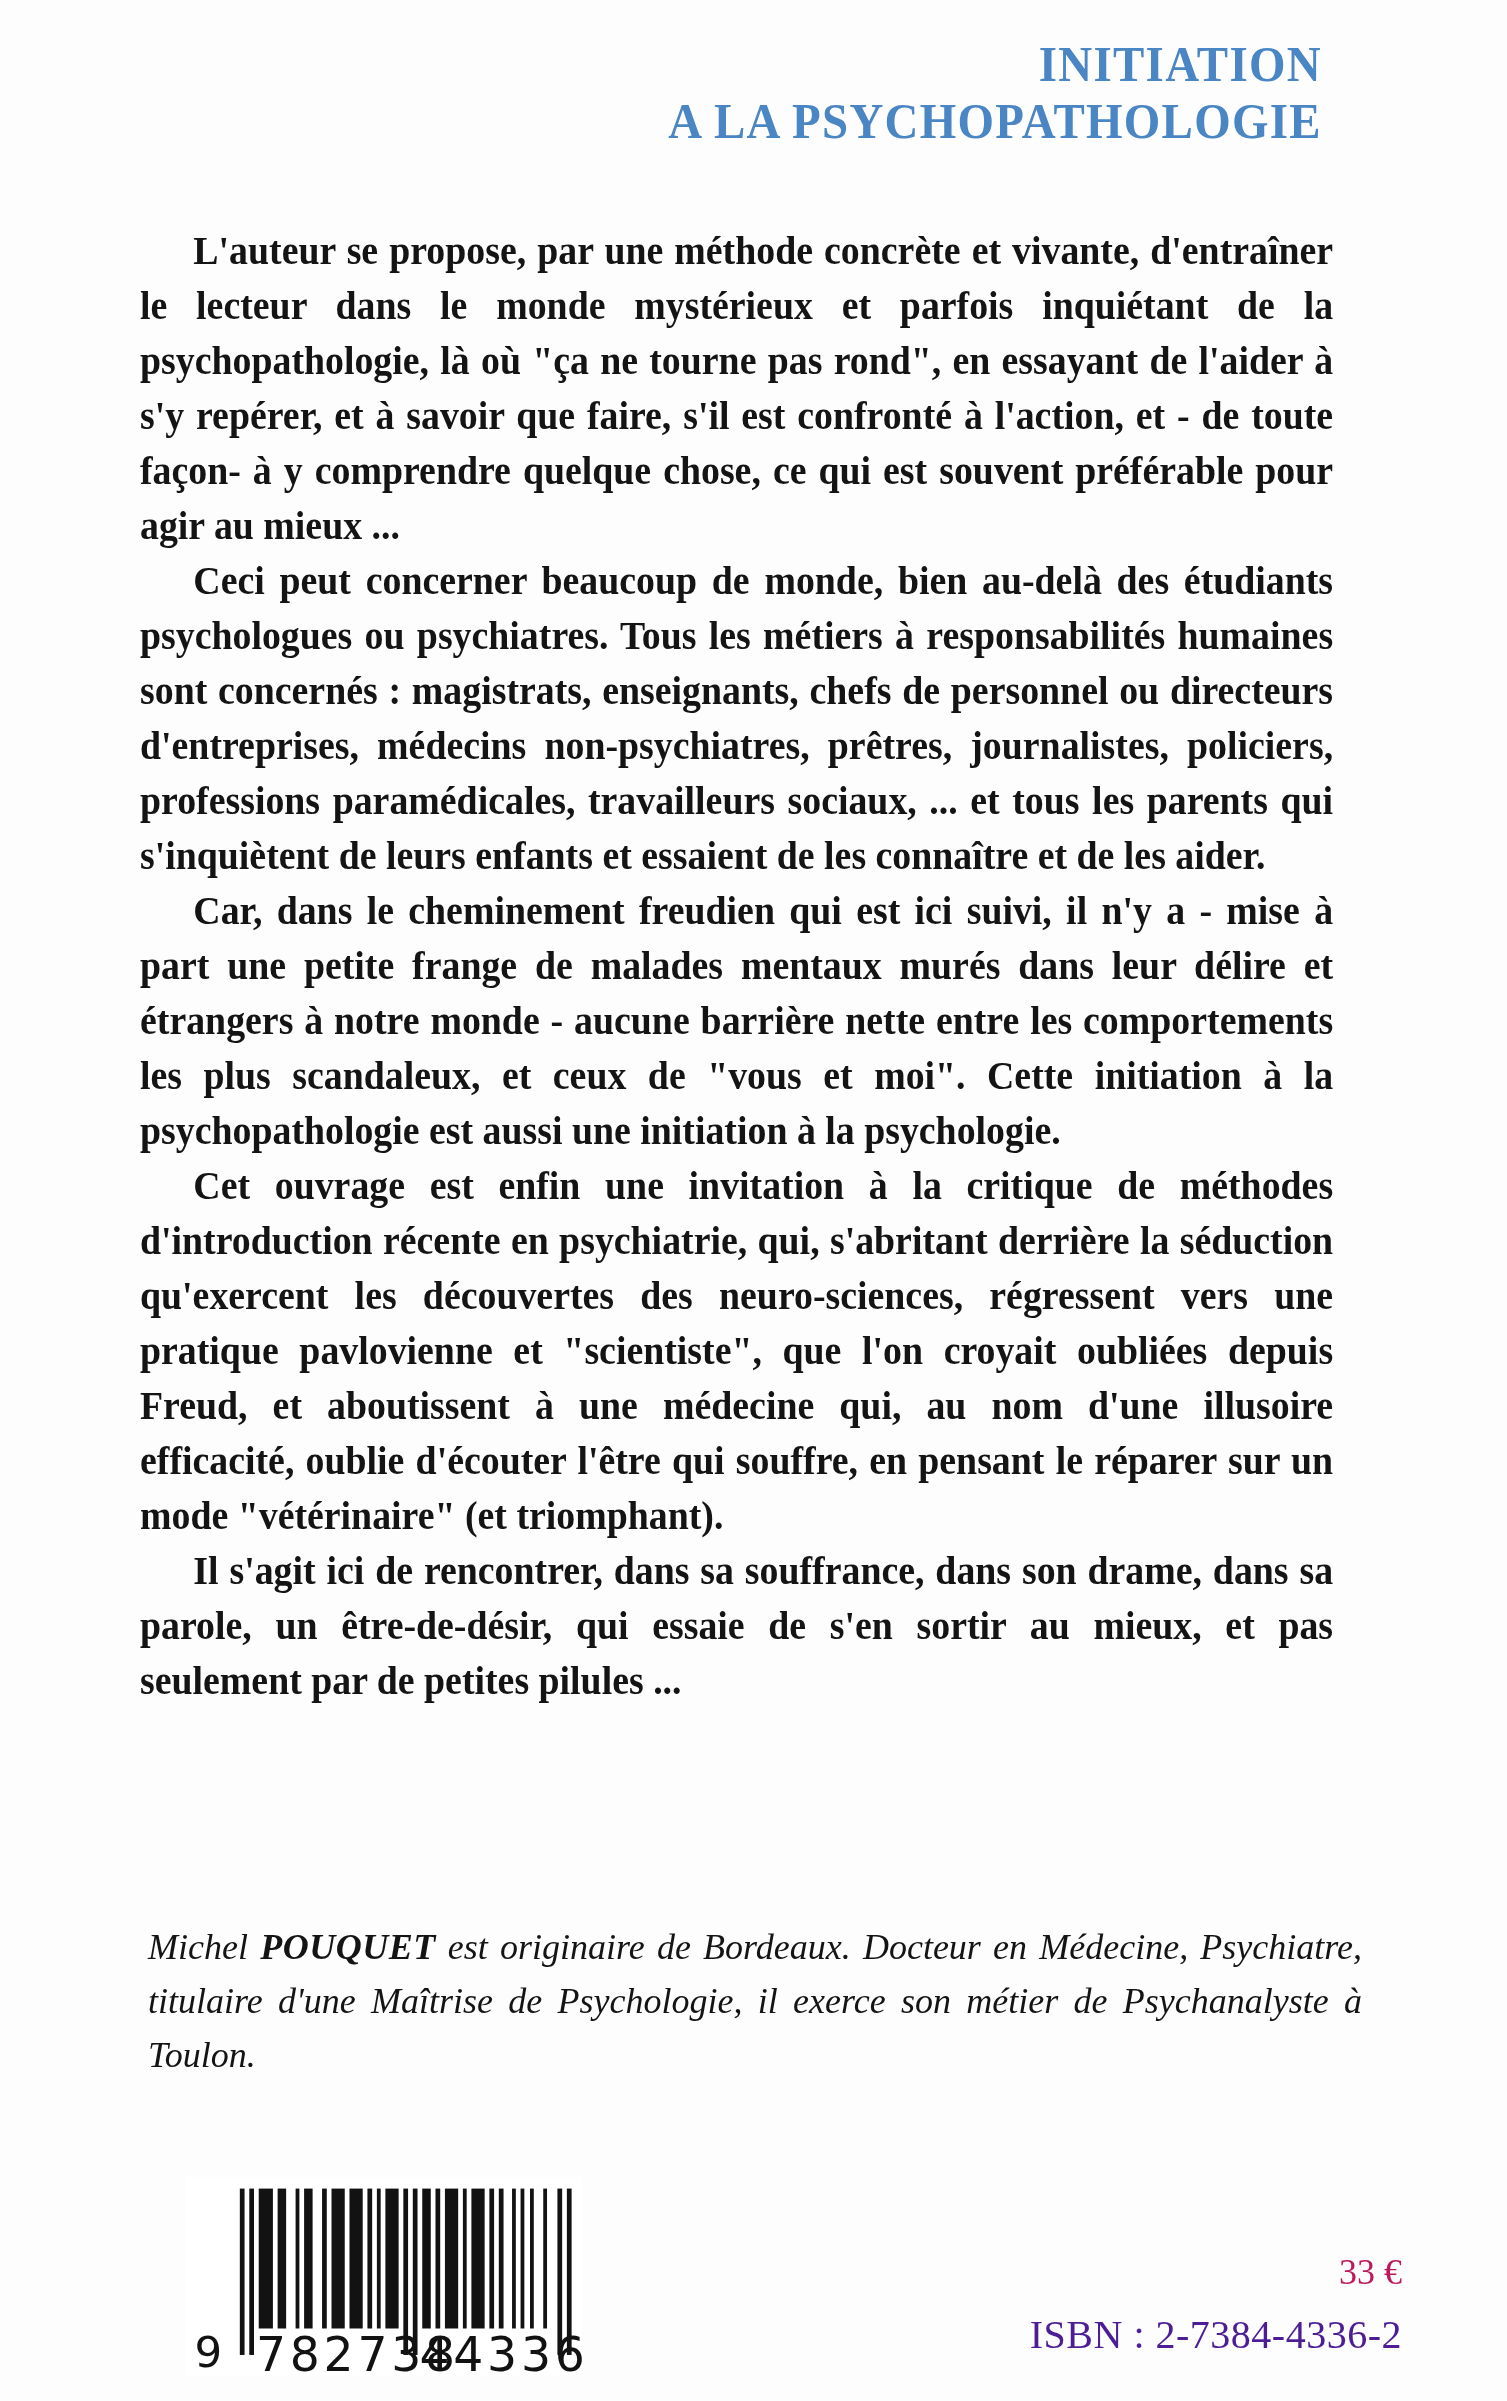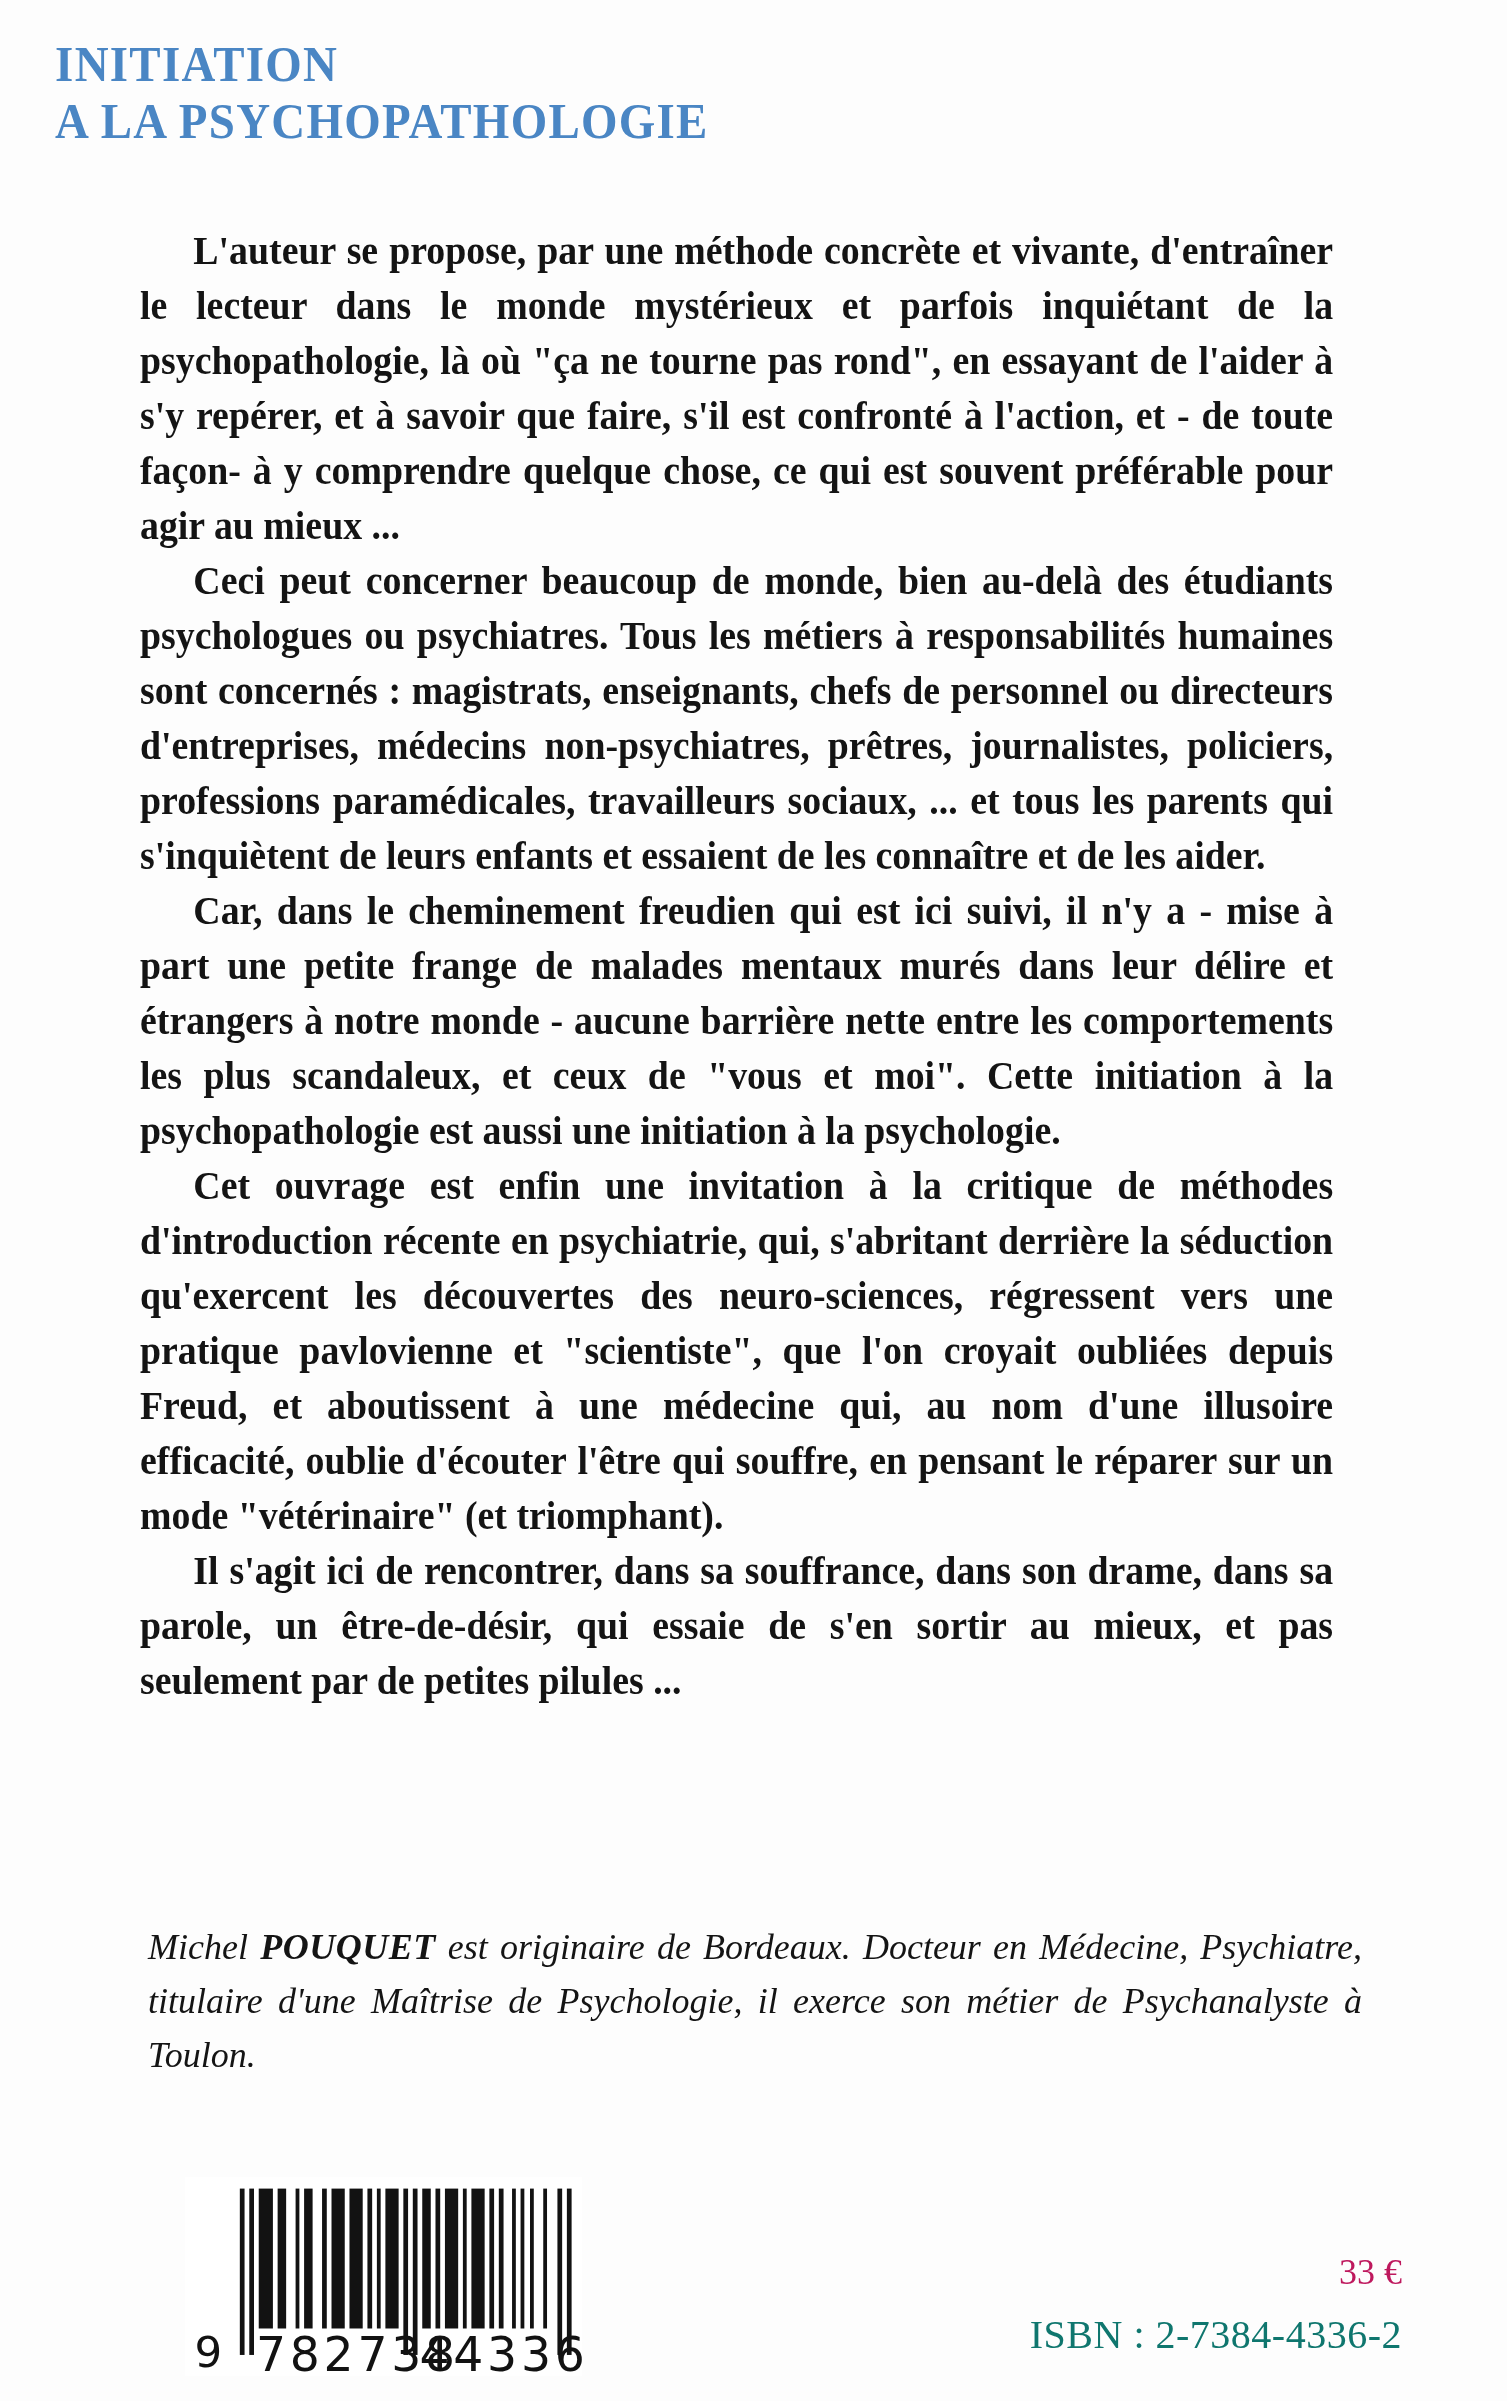--- a/index.html
+++ b/index.html
@@ -23,21 +23,21 @@
     height: 2402px;
     background: #fdfdfd;
   }
 
   
   .title-block {
     position: absolute;
     left: 0;
     top: 36px;
     width: 1377px;
-    text-align: left;
+    text-align: right;
   }
   .title-line {
     font-family: "Liberation Serif", "DejaVu Serif", serif;
     font-weight: bold;
     font-size: 51px;
     letter-spacing: 1.4px;
     line-height: 57px;
     color: #4a86c4;
     transform: scaleX(0.92);
     transform-origin: center center;
@@ -109,21 +109,21 @@
     color: #be185d;
   }
   .isbn {
     position: absolute;
     right: 106px;
     top: 2313px;
     font-size: 40px;
     line-height: 44px;
     text-align: right;
     white-space: nowrap;
-    color: #0f766e;
+    color: #4c1d95;
     letter-spacing: 0.5px;
   }
 </style>
 </head>
 <body>
 
 <div class="page">
 
   <div class="title-block">
     <div class="title-line" style="color: rgb(74, 134, 196);">INITIATION</div>

